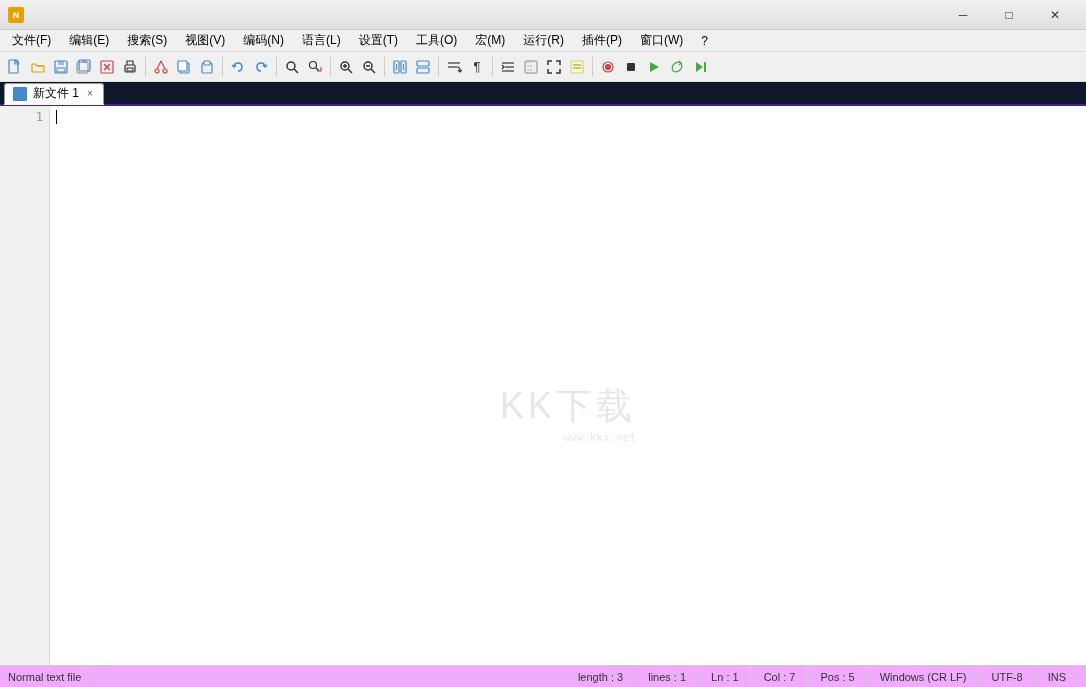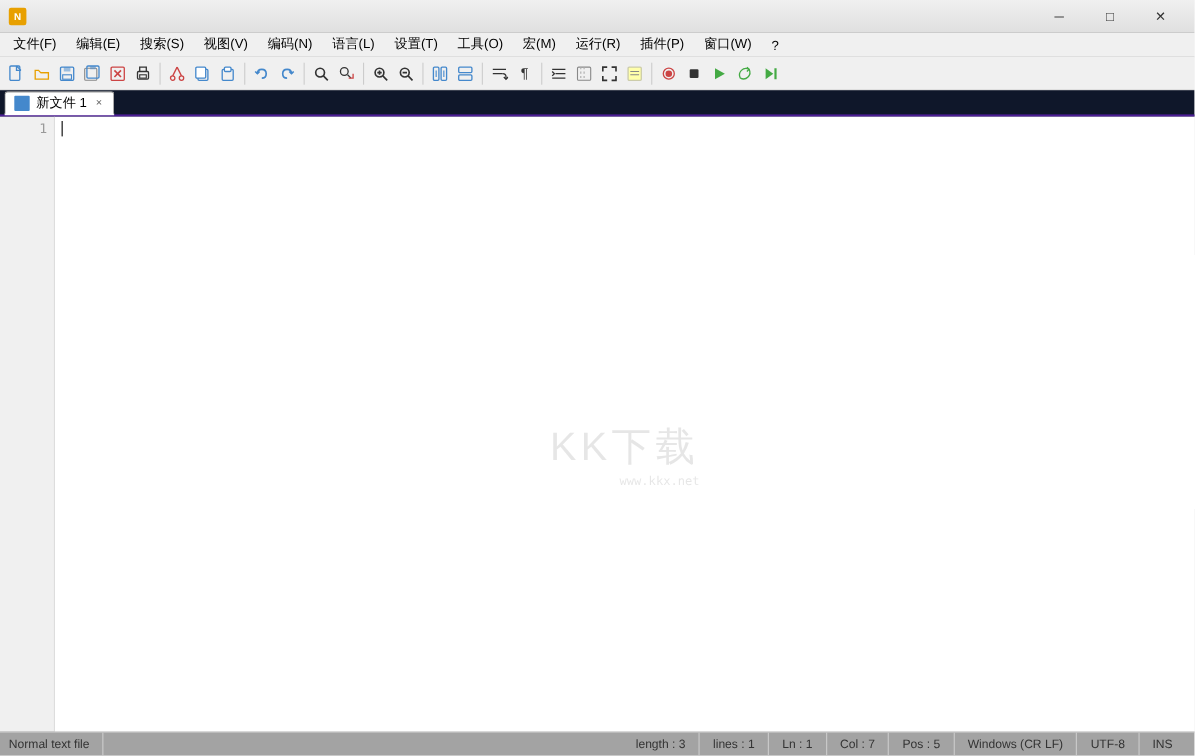--- a/index.html
+++ b/index.html
@@ -213,21 +213,21 @@
       letter-spacing: 4px;
     }
     #watermark-text2 {
       font-size: 11px;
       color: #888;
     }
 
     
     #statusbar {
       height: 22px;
-      background: #a3a3a3;
+      background: #f0abfc;
       border-top: 1px solid #ccc;
       display: flex;
       align-items: center;
       padding: 0 8px;
       font-size: 11px;
       color: #333;
       gap: 0;
     }
     .status-segment {
       padding: 0 12px;

